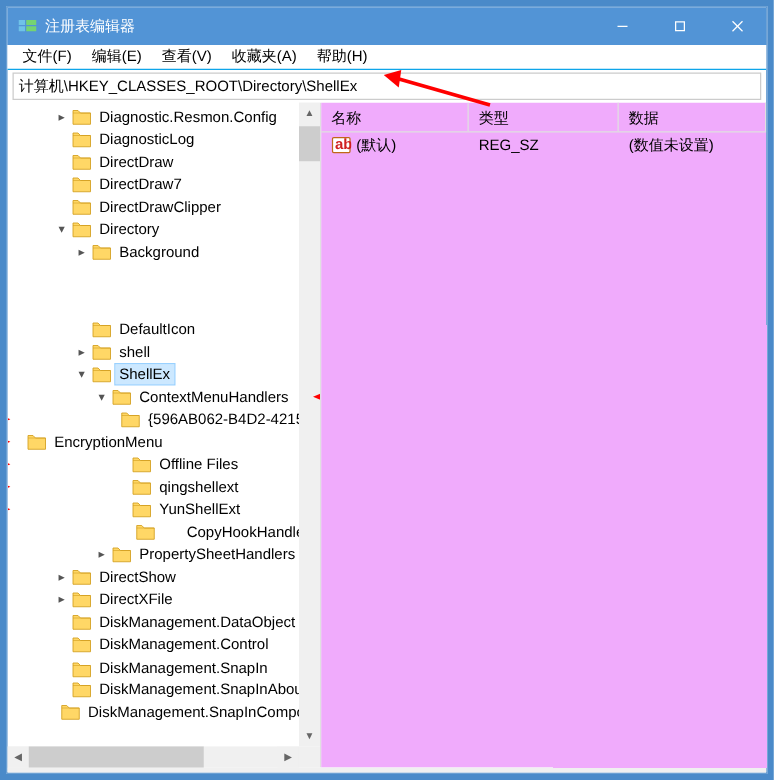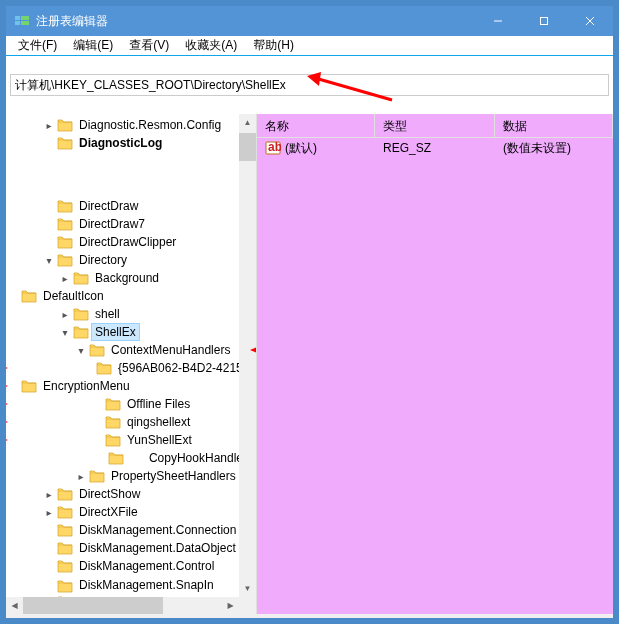--- a/index.html
+++ b/index.html
@@ -6,21 +6,21 @@
 body { background: #4a8ac9; padding: 5px; }
 .window { width: 609px; height: 614px; background: #fff; border: 1px solid #4a8ac9; display: flex; flex-direction: column; }
 .titlebar { background: #5294d6; height: 30px; display: flex; align-items: center; color: #fff; }
 .titlebar .icon { width: 16px; height: 16px; margin: 0 6px 0 8px; display: flex; }
 .titlebar .icon svg { width: 16px; height: 16px; }
 .title-text { flex: 1; font-size: 12px; }
 .win-btns { display: flex; height: 100%; }
 .win-btn { width: 46px; display: flex; align-items: center; justify-content: center; color: #fff; cursor: pointer; }
 .menubar { background: #fff; height: 20px; display: flex; align-items: center; padding: 0 4px; border-bottom: 1px solid #0ea5e9; }
 .menu-item { padding: 2px 8px; cursor: pointer; }
-.address-bar { height: 22px; border: 1px solid #ccc; margin: 18px 4px; display: flex; align-items: center; padding: 0 4px; position: relative; }
+.address-bar { height: 22px; border: 1px solid #ccc; margin: 2px 4px; display: flex; align-items: center; padding: 0 4px; position: relative; }
 .content { flex: 1; display: flex; overflow: hidden; }
 .tree-pane { width: 251px; border-right: 1px solid #e0e0e0; overflow: hidden; position: relative; }
 .tree-scroll { height: 100%; overflow: auto; }
 .list-pane { flex: 1; background: #f0abfc; position: relative; }
 .list-header { display: flex; height: 24px; border-bottom: 1px solid #e0e0e0; }
 .list-header .col { padding: 4px 8px; border-right: 1px solid #e0e0e0; cursor: pointer; }
 .list-row { display: flex; height: 20px; align-items: center; }
 .list-row .cell { padding: 2px 8px; white-space: nowrap; }
 .val-icon { display: inline-flex; width: 16px; height: 16px; margin-right: 4px; vertical-align: middle; }
 .tree { padding: 2px 0; }
@@ -101,31 +101,31 @@
             <div class="tree-row" style="padding-left: 36px;">
               <span class="chevron">▸</span>
               <span class="folder-icon">
                 <svg viewBox="0 0 16 14">
                   <path d="M1 2 L5 2 L7 4 L15 4 L15 13 L1 13 Z" fill="#ffd766" stroke="#d4a020" stroke-width="0.7"></path>
                   <path d="M1 4 L15 4" stroke="#d4a020" stroke-width="0.5"></path>
                 </svg>
               </span>
               <span class="label-wrap"><span>Diagnostic.Resmon.Config</span></span>
             </div>
-            <div class="tree-row" style="padding-left: 36px; font-weight: bold;">
+            <div class="tree-row" style="padding-left: 36px;">
               <span class="chevron hidden">▸</span>
               <span class="folder-icon">
                 <svg viewBox="0 0 16 14">
                   <path d="M1 2 L5 2 L7 4 L15 4 L15 13 L1 13 Z" fill="#ffd766" stroke="#d4a020" stroke-width="0.7"></path>
                   <path d="M1 4 L15 4" stroke="#d4a020" stroke-width="0.5"></path>
                 </svg>
               </span>
               <span class="label-wrap"><span>DiagnosticLog</span></span>
             </div>
-            <div class="tree-row" style="padding-left: 36px; margin-top: 45px;">
+            <div class="tree-row" style="padding-left: 36px;">
               <span class="chevron hidden">▸</span>
               <span class="folder-icon">
                 <svg viewBox="0 0 16 14">
                   <path d="M1 2 L5 2 L7 4 L15 4 L15 13 L1 13 Z" fill="#ffd766" stroke="#d4a020" stroke-width="0.7"></path>
                   <path d="M1 4 L15 4" stroke="#d4a020" stroke-width="0.5"></path>
                 </svg>
               </span>
               <span class="label-wrap"><span>DirectDraw</span></span>
             </div>
             <div class="tree-row" style="padding-left: 36px;">
@@ -161,21 +161,21 @@
             <div class="tree-row" style="padding-left: 52px;">
               <span class="chevron">▸</span>
               <span class="folder-icon">
                 <svg viewBox="0 0 16 14">
                   <path d="M1 2 L5 2 L7 4 L15 4 L15 13 L1 13 Z" fill="#ffd766" stroke="#d4a020" stroke-width="0.7"></path>
                   <path d="M1 4 L15 4" stroke="#d4a020" stroke-width="0.5"></path>
                 </svg>
               </span>
               <span class="label-wrap"><span>Background</span></span>
             </div>
-            <div class="tree-row" style="">
+            <div class="tree-row" style="padding-left: 52px; margin-top: 44px;">
               <span class="chevron hidden">▸</span>
               <span class="folder-icon">
                 <svg viewBox="0 0 16 14">
                   <path d="M1 2 L5 2 L7 4 L15 4 L15 13 L1 13 Z" fill="#ffd766" stroke="#d4a020" stroke-width="0.7"></path>
                   <path d="M1 4 L15 4" stroke="#d4a020" stroke-width="0.5"></path>
                 </svg>
               </span>
               <span class="label-wrap"><span>DefaultIcon</span></span>
             </div>
             <div class="tree-row" style="padding-left: 52px;">
@@ -314,30 +314,20 @@
             </div>
             <div class="tree-row" style="padding-left: 36px;">
               <span class="chevron">▸</span>
               <span class="folder-icon">
                 <svg viewBox="0 0 16 14">
                   <path d="M1 2 L5 2 L7 4 L15 4 L15 13 L1 13 Z" fill="#ffd766" stroke="#d4a020" stroke-width="0.7"></path>
                   <path d="M1 4 L15 4" stroke="#d4a020" stroke-width="0.5"></path>
                 </svg>
               </span>
               <span class="label-wrap"><span>DirectXFile</span></span>
-            </div>
-            <div class="tree-row" style="padding-left: 36px;">
-              <span class="chevron hidden">▸</span>
-              <span class="folder-icon">
-                <svg viewBox="0 0 16 14">
-                  <path d="M1 2 L5 2 L7 4 L15 4 L15 13 L1 13 Z" fill="#ffd766" stroke="#d4a020" stroke-width="0.7"></path>
-                  <path d="M1 4 L15 4" stroke="#d4a020" stroke-width="0.5"></path>
-                </svg>
-              </span>
-              <span class="label-wrap"><span>DiskManagement.Connection</span></span>
             </div>
             <div class="tree-row" style="padding-left: 36px;">
               <span class="chevron hidden">▸</span>
               <span class="folder-icon">
                 <svg viewBox="0 0 16 14">
                   <path d="M1 2 L5 2 L7 4 L15 4 L15 13 L1 13 Z" fill="#ffd766" stroke="#d4a020" stroke-width="0.7"></path>
                   <path d="M1 4 L15 4" stroke="#d4a020" stroke-width="0.5"></path>
                 </svg>
               </span>
               <span class="label-wrap"><span>DiskManagement.DataObject</span></span>

